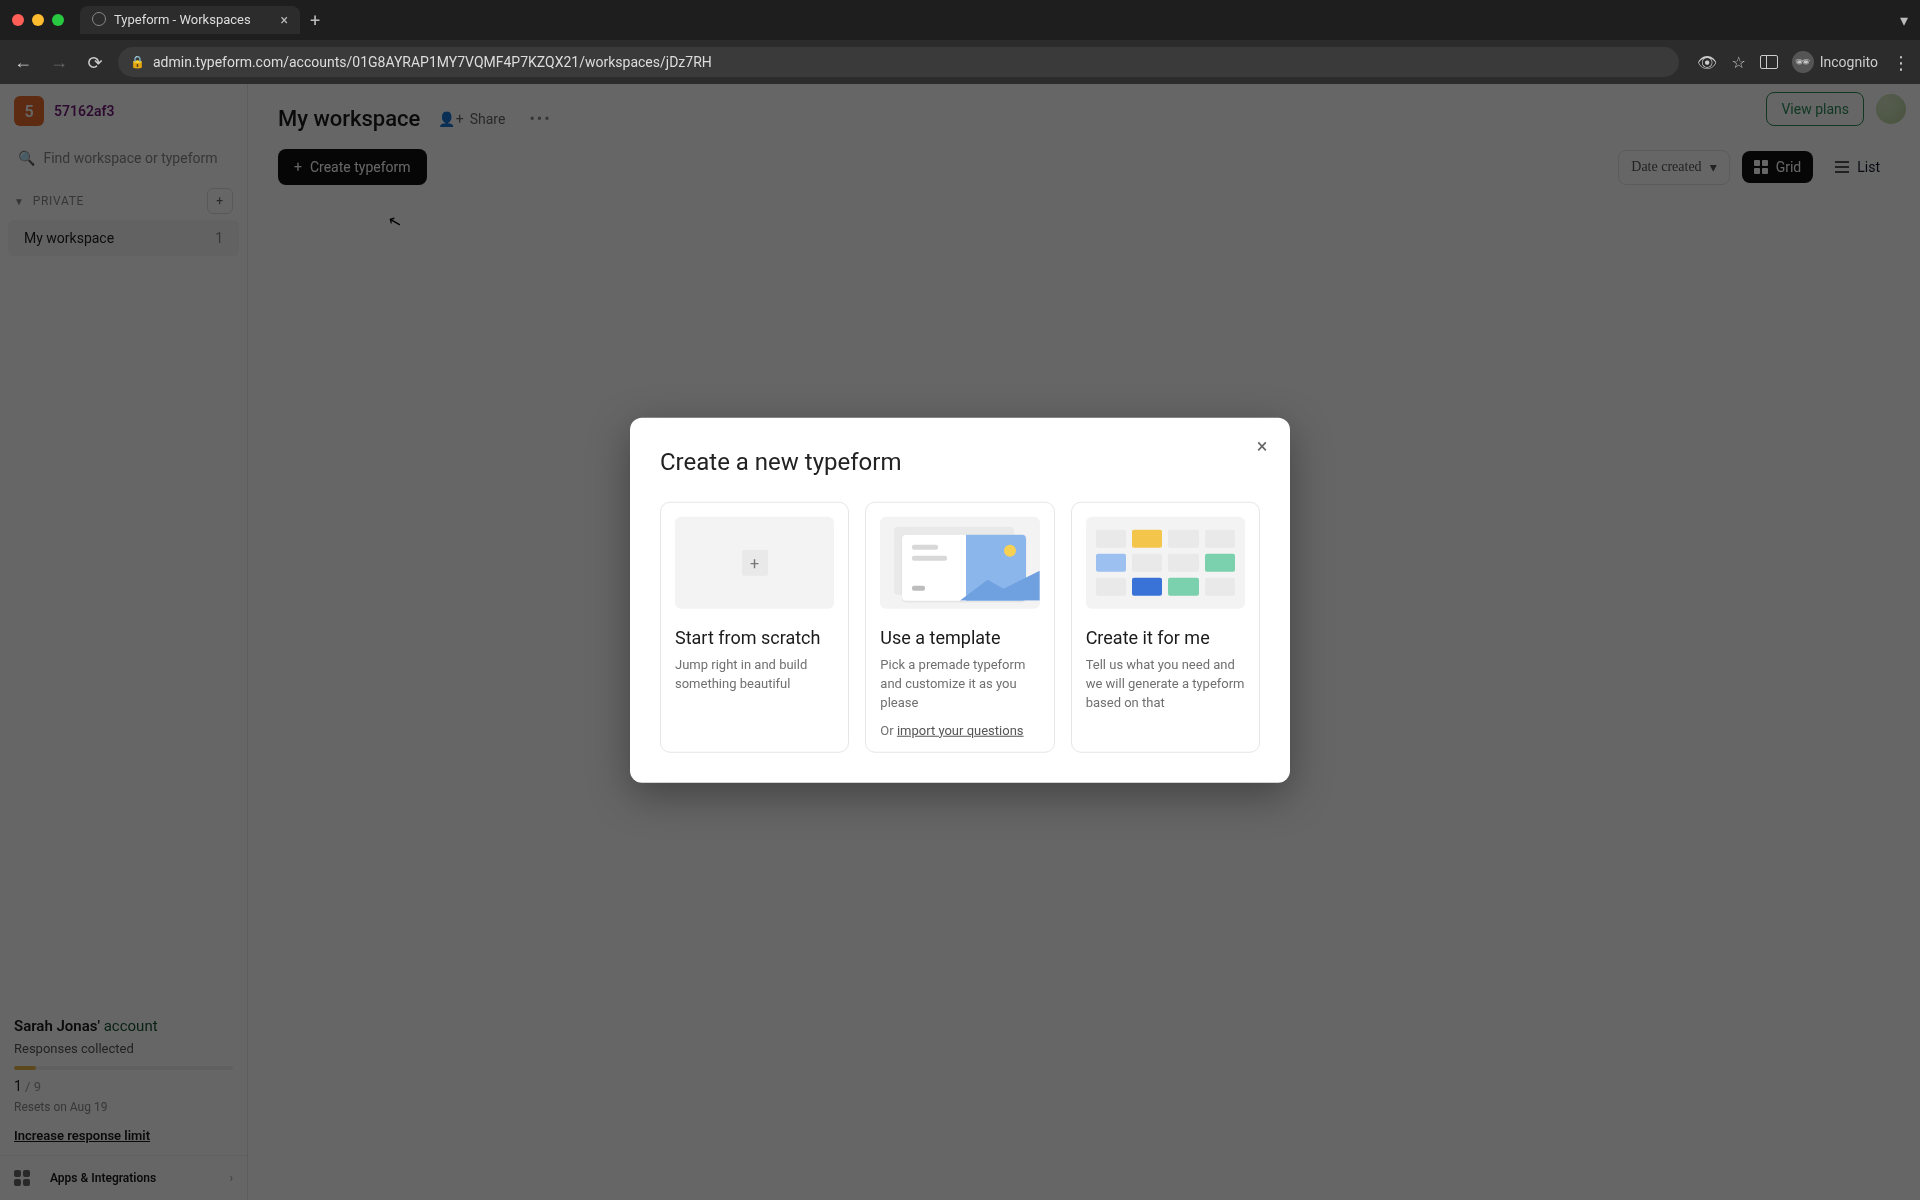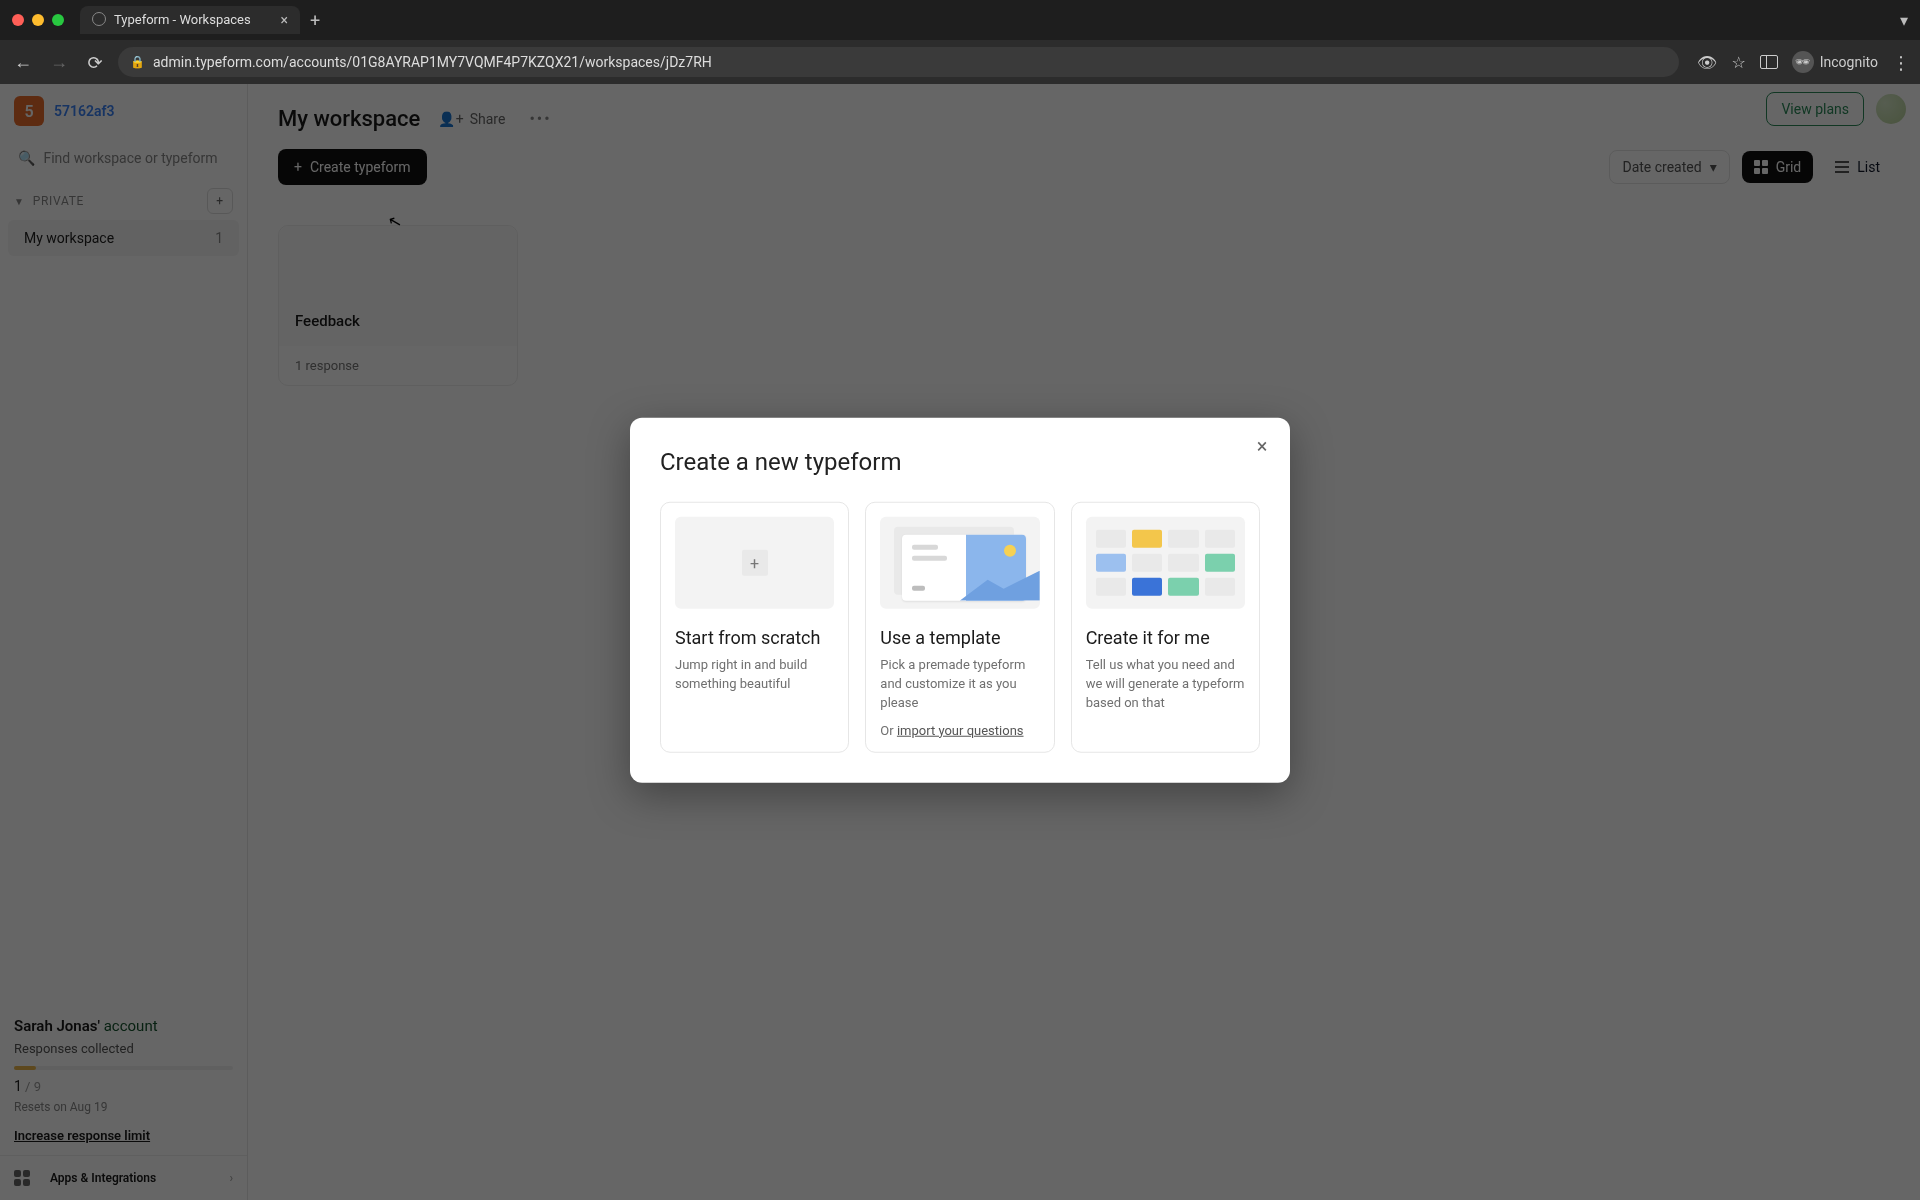--- a/index.html
+++ b/index.html
@@ -30,21 +30,21 @@
     .inc-icon { width:22px; height:22px; border-radius:50%; background:#555; display:flex; align-items:center; justify-content:center; font-size:12px; }
     .panel-icon { width:18px; height:14px; border:1.5px solid #ccc; border-radius:2px; position:relative; }
     .panel-icon:after { content:""; position:absolute; top:0; bottom:0; left:5px; width:1.5px; background:#ccc; }
     .kebab { font-size:18px; }
 
     
     .app { position:absolute; top:84px; left:0; right:0; bottom:0; background:#fff; display:flex; }
     .sidebar { width: 248px; border-right:1px solid #e6e6e6; display:flex; flex-direction:column; }
     .workspace-badge { display:flex; align-items:center; gap:10px; padding: 12px 14px; }
     .wb-box { width:30px; height:30px; background:#e86c2b; color:#fff; display:flex; align-items:center; justify-content:center; border-radius:6px; font-weight:600; }
-    .wb-name { font-weight:600; font-size:14px; color:#3b82f6; }
+    .wb-name { font-weight:600; font-size:14px; color:#701a75; }
     .search-box { margin: 4px 12px 10px; display:flex; align-items:center; gap:8px; color:#888; font-size:14px; padding:8px 6px; border-radius:6px; }
     .search-ico { font-size:14px; }
     .section-head { display:flex; align-items:center; justify-content:space-between; padding: 4px 14px; color:#888; font-size:12px; letter-spacing: .06em; }
     .section-head .left{ display:flex; align-items:center; gap:8px; }
     .caret { font-size:10px; }
     .add-ws { width:26px; height:26px; border:1px solid #ddd; border-radius:6px; display:flex; align-items:center; justify-content:center; color:#666; cursor:pointer; }
     .ws-item { padding: 10px 16px; font-size:14px; color:#222; display:flex; justify-content:space-between; border-radius:6px; margin: 2px 8px; cursor:pointer; }
     .ws-item.active { background:#f4f4f4; }
     .ws-count { color:#888; }
     .sidebar-spacer { flex:1; }
@@ -64,21 +64,21 @@
 
     .main { flex:1; padding: 22px 30px; }
     .main-head { display:flex; align-items:center; gap:18px; }
     .main-title { font-size:22px; font-weight:500; }
     .share { display:flex; align-items:center; gap:6px; color:#666; font-size:14px; cursor:pointer; }
     .share-ic { font-size:14px; }
     .more { color:#888; cursor:pointer; padding:0 6px; letter-spacing:2px; }
     .main-row2 { display:flex; align-items:center; margin-top:18px; gap:12px; }
     .create-btn { background:#111; color:#fff; border-radius:8px; padding: 10px 16px; font-size:14px; display:flex; align-items:center; gap:8px; cursor:pointer; }
     .row2-spacer { flex:1; }
-    .sort-pill { border:1px solid #e4e4e4; border-radius:8px; padding:8px 12px; display:flex; align-items:flex-end; gap:8px; color:#555; font-size:14px; cursor:pointer; }
+    .sort-pill { border:1px solid #e4e4e4; border-radius:8px; padding:8px 12px; display:flex; align-items:flex-start; gap:8px; color:#555; font-size:14px; cursor:pointer;font-family:Liberation Serif, serif; }
     .view-pill { background:#111; color:#fff; border-radius:8px; padding:8px 12px; display:flex; align-items:center; gap:8px; font-size:14px; cursor:pointer; }
     .grid-ic { width:14px; height:14px; display:grid; grid-template-columns:1fr 1fr; grid-template-rows:1fr 1fr; gap:2px; }
     .grid-ic span{ background:#fff; border-radius:1px; }
     .list-pill { border-radius:8px; padding:8px 10px; display:flex; align-items:center; gap:8px; font-size:14px; color:#0f172a; cursor:pointer; }
     .list-ic { width:14px; display:flex; flex-direction:column; gap:3px; }
     .list-ic span{ height:2px; background:#555; }
 
     .form-card { margin-top: 40px; width: 240px; border:1px solid #eee; border-radius:10px; padding:0; }
     .form-card .preview { height: 120px; border-radius:10px 10px 0 0; background:#fafafa; display:flex; align-items:flex-end; padding:16px; font-size:15px; font-weight:500; }
     .form-card .meta { padding: 12px 16px; color:#777; font-size:13px; display:flex; justify-content:space-between; }
@@ -242,26 +242,20 @@
         </div>
         <div class="list-pill">
           <span class="list-ic">
               <span></span>
               <span></span>
               <span></span>
             </span>
           <span>List</span>
         </div>
       </div>
-      <div class="form-card">
-        <div class="preview">Feedback</div>
-        <div class="meta">
-          <span>1 response</span>
-        </div>
-      </div>
     </div>
   </div>
 
   <div class="topbar-right">
     <div class="view-plans">View plans</div>
     <div class="avatar"></div>
   </div>
 
   <div class="dim"></div>
 

